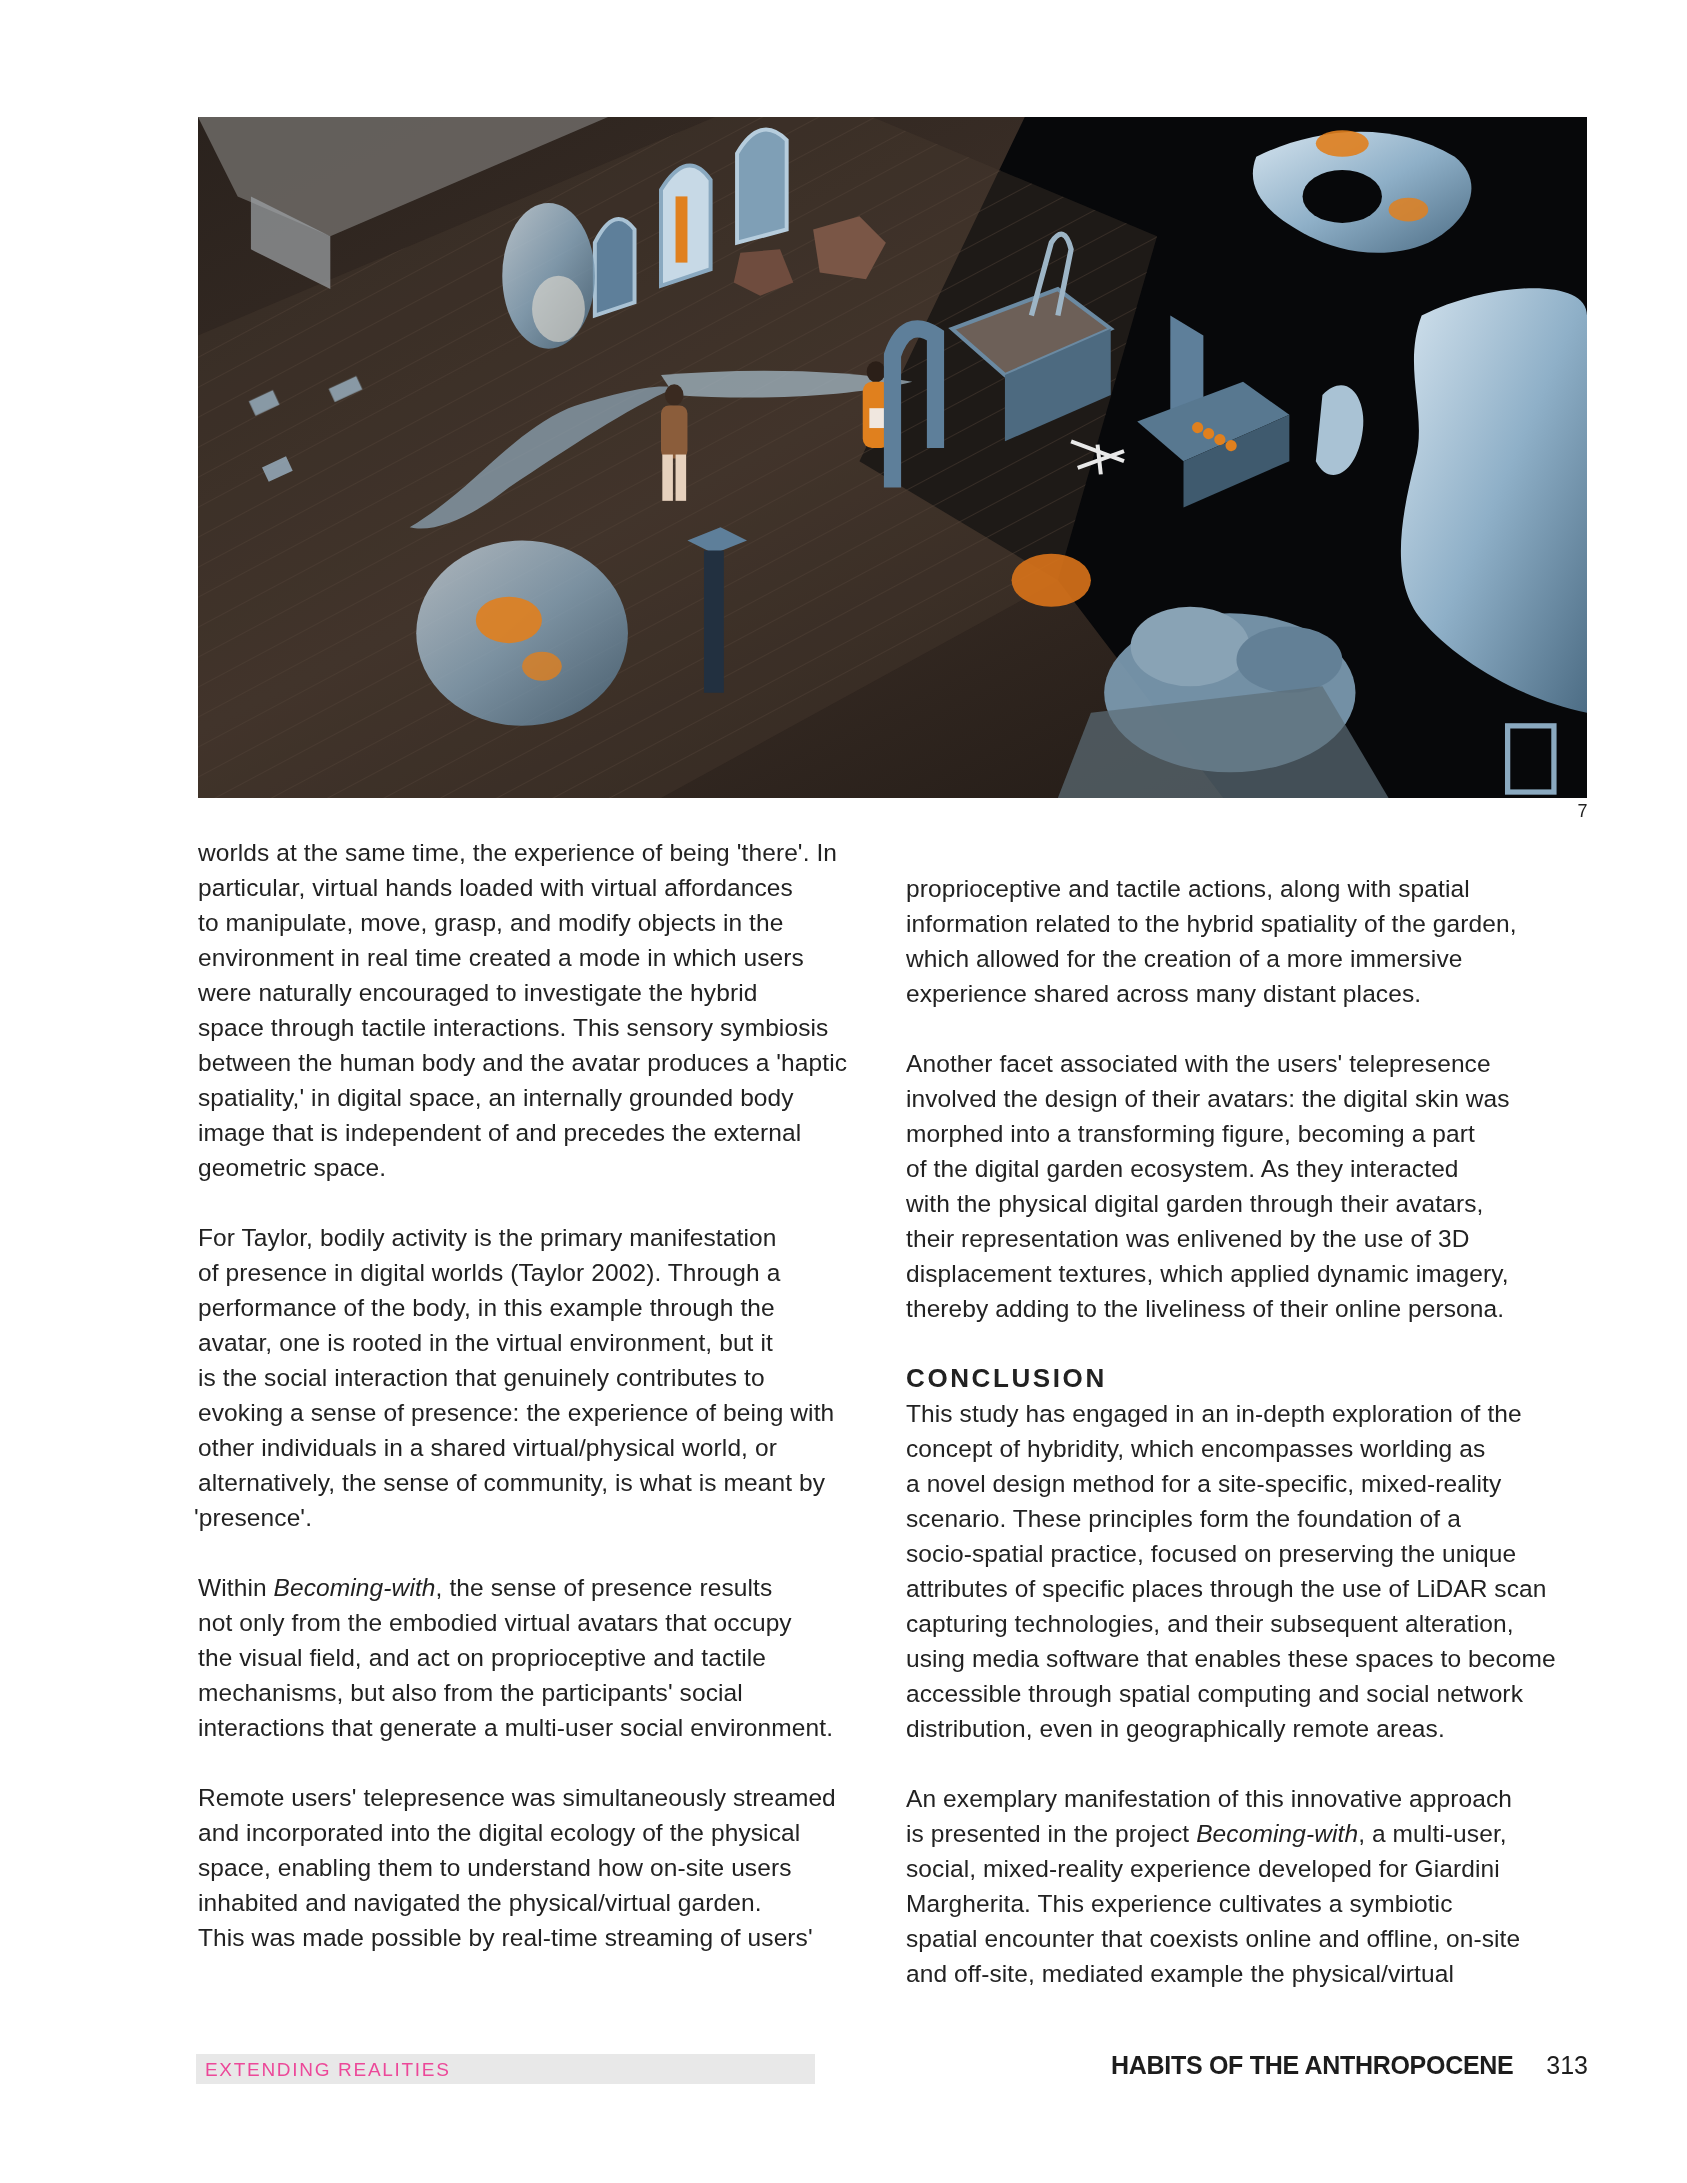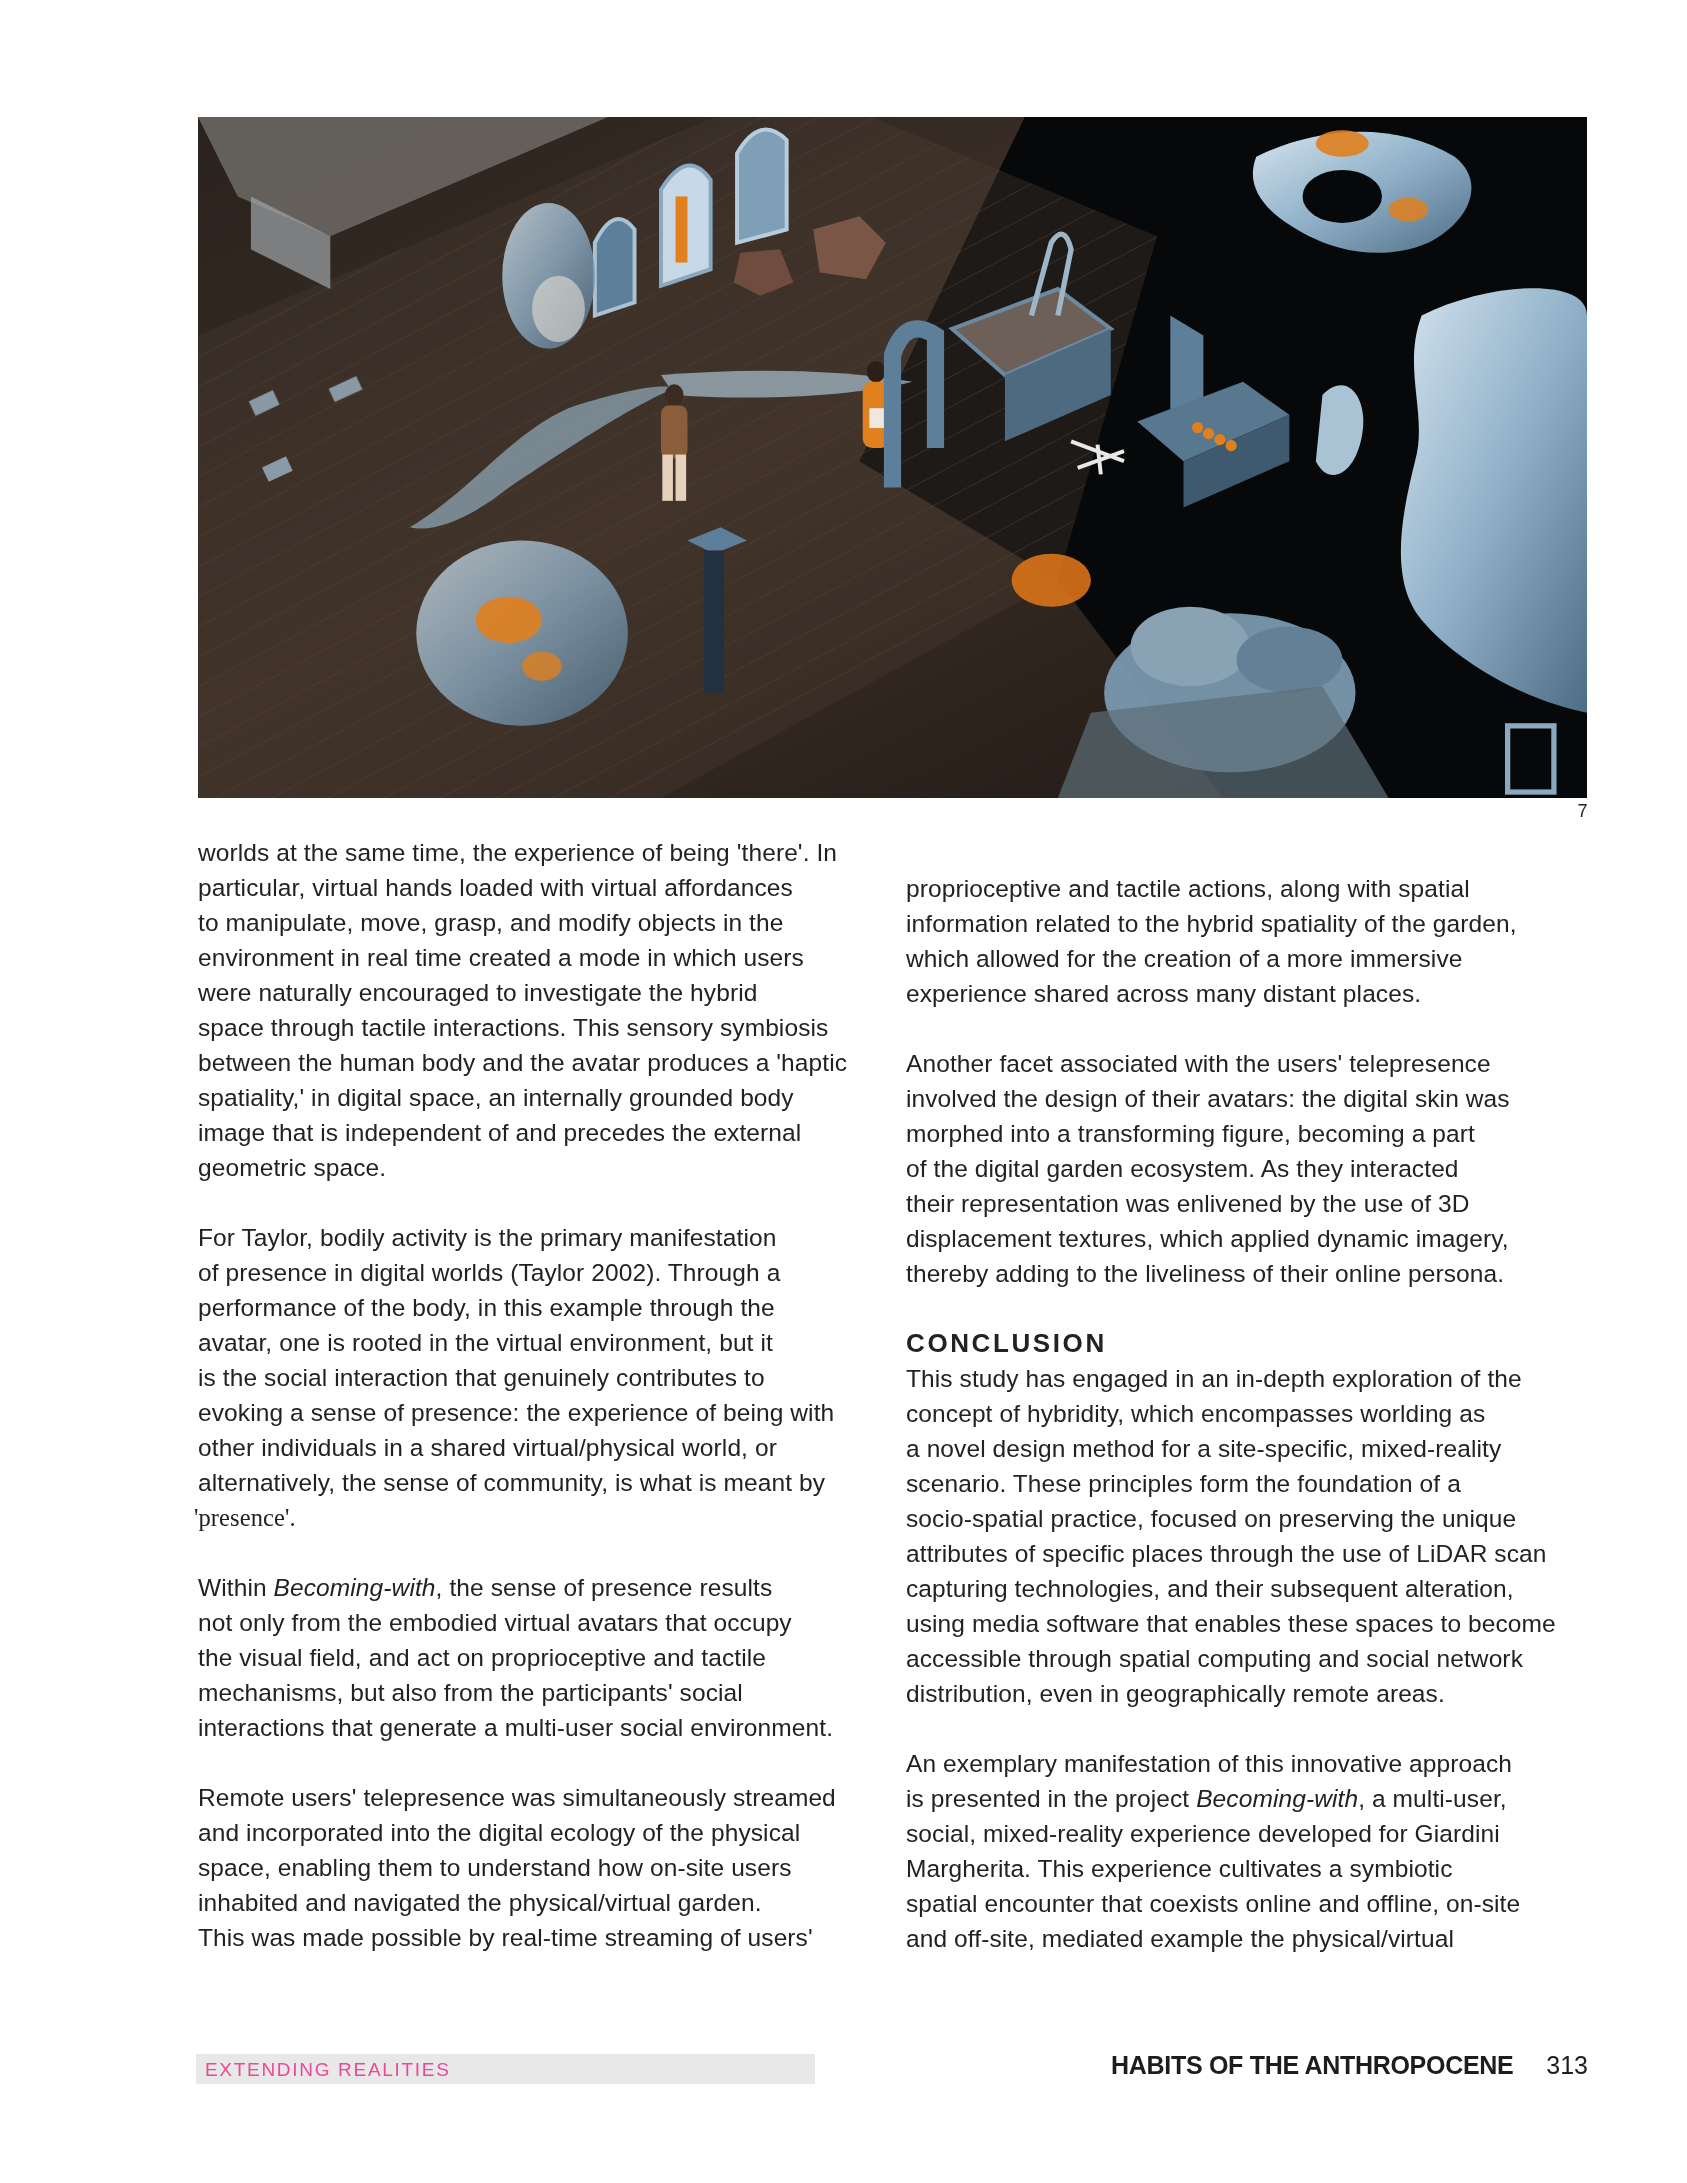--- a/index.html
+++ b/index.html
@@ -14,21 +14,21 @@
              font-size: 18px; line-height: 26.5px; color: #222; }
 
   
   .col { position: absolute; top: 835px; }
   .col-left { left: 198px; width: 681px; }
   .col-right { left: 906px; width: 688px; margin-top: 36px; }
   .line { display: block; white-space: pre; font-size: 24.5px; line-height: 35px; height: 35px;
           letter-spacing: 0.1px; color: #222; }
   .line em { font-style: italic; }
   .gap { display: block; height: 35px; }
-  .hang { margin-left: -4px; font-family: Liberation Serif, serif; }
+  .hang { margin-left: -4px; }
   .heading { display: block; white-space: pre; font-size: 26px; font-weight: bold; letter-spacing: 2.6px;
              line-height: 35px; height: 35px; color: #222; }
 
   
   .running-bar { position: absolute; left: 196px; top: 2054px; width: 619px; height: 30px; background: #e8e8e8; }
   .running-left { position: absolute; left: 205px; top: 2054px; height: 18px; line-height: 32px;
                   font-size: 19px; letter-spacing: 1.7px; color: #ec4899; white-space: nowrap; }
   .running-right { position: absolute; left: 1111px; top: 2048px; width: 390px; text-align: right;
                    font-size: 25px; font-weight: bold; line-height: 34px; letter-spacing: -0.3px; color: #1d1d1d; white-space: nowrap; }
   .page-number { position: absolute; left: 1535px; top: 2048px; width: 53px; text-align: right;
@@ -207,20 +207,21 @@
       <span class="line">information related to the hybrid spatiality of the garden,</span>
       <span class="line">which allowed for the creation of a more immersive</span>
       <span class="line">experience shared across many distant places.</span>
     </div>
   <span class="gap"></span>
   <div>
       <span class="line">Another facet associated with the users' telepresence</span>
       <span class="line">involved the design of their avatars: the digital skin was</span>
       <span class="line">morphed into a transforming figure, becoming a part</span>
       <span class="line">of the digital garden ecosystem. As they interacted</span>
+      <span class="line">with the physical digital garden through their avatars,</span>
       <span class="line">their representation was enlivened by the use of 3D</span>
       <span class="line">displacement textures, which applied dynamic imagery,</span>
       <span class="line">thereby adding to the liveliness of their online persona.</span>
     </div>
   <span class="gap"></span>
   <span class="heading">CONCLUSION</span>
   <div>
       <span class="line">This study has engaged in an in-depth exploration of the</span>
       <span class="line">concept of hybridity, which encompasses worlding as</span>
       <span class="line">a novel design method for a site-specific, mixed-reality</span>

